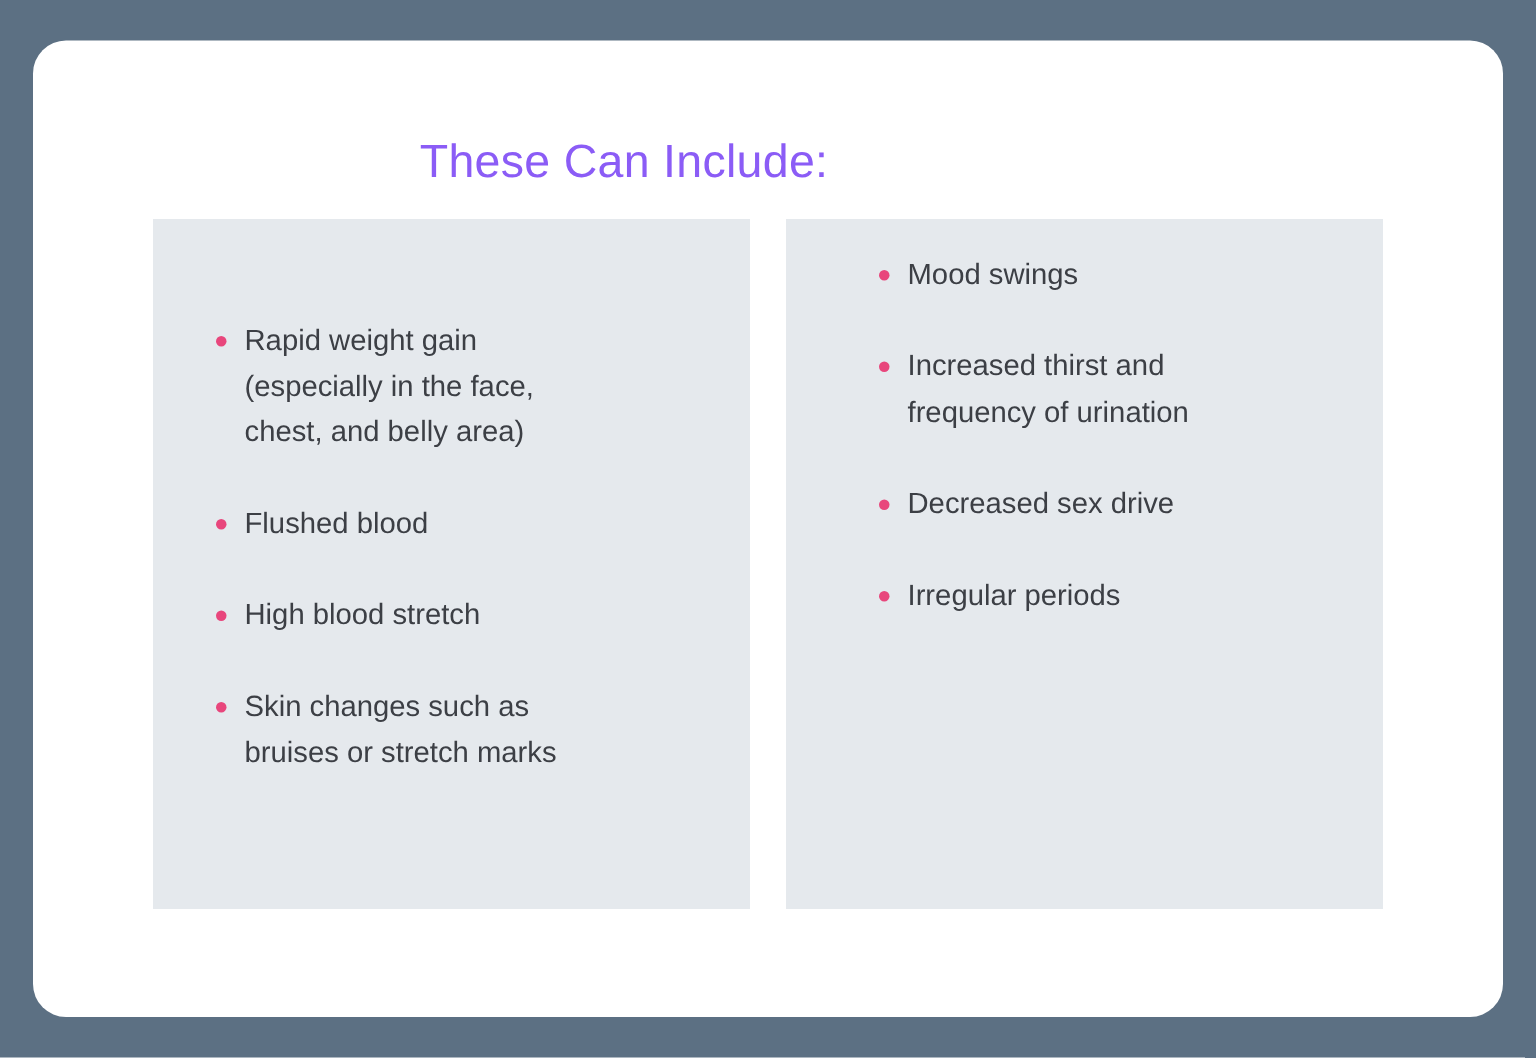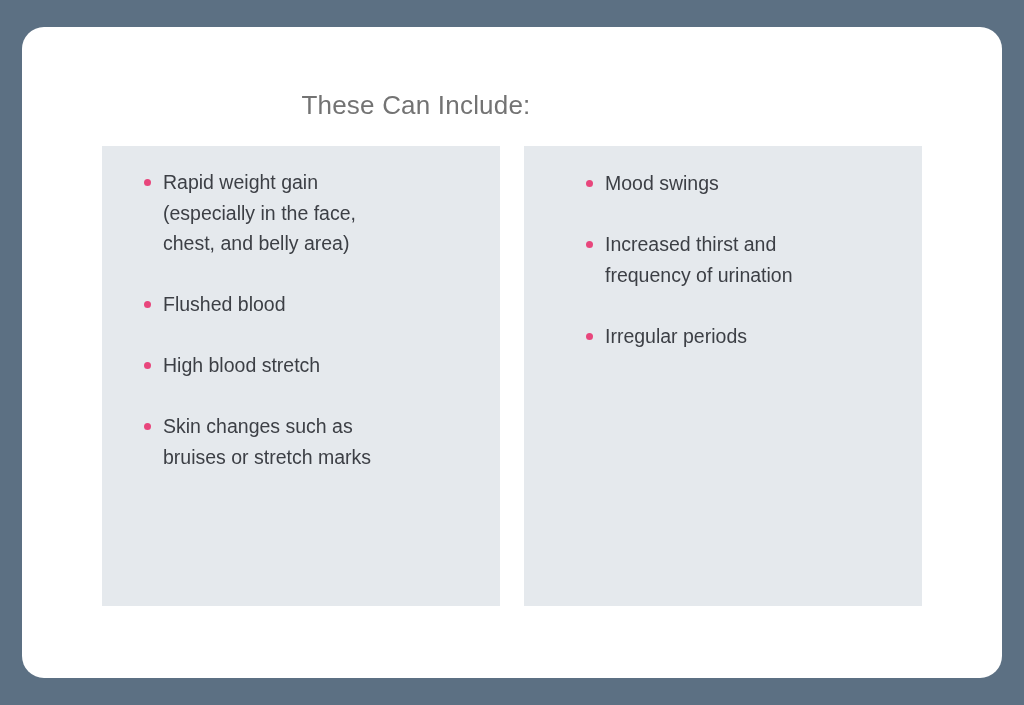--- a/index.html
+++ b/index.html
@@ -24,23 +24,23 @@
     border-radius: 22px;
     box-sizing: border-box;
   }
 
   .slide-title {
     position: absolute;
     left: 0;
     top: 63px;
     width: 788px;
     text-align: center;
-    font-size: 26px;
+    font-size: 31px;
     font-weight: 400;
-    color: #737373;
+    color: #8b5cf6;
     letter-spacing: 0.2px;
     white-space: nowrap;
   }
 
   .panels {
     position: absolute;
     left: 80px;
     top: 119px;
     width: 820px;
     height: 460px;
@@ -60,21 +60,21 @@
     list-style: none;
     margin: 0;
     padding: 0;
     position: absolute;
     top: 0;
     left: 0;
     right: 0;
   }
 
   .panel-left .panel-list {
-    padding: 21px 18px 0 42px;
+    padding: 66px 18px 0 42px;
   }
   .panel-right .panel-list {
     padding: 22px 18px 0 62px;
   }
 
   .list-item {
     position: relative;
     padding-left: 19px;
     font-size: 19.5px;
     line-height: 30.5px;
@@ -147,19 +147,23 @@
           <span class="bullet"></span>
           <span class="item-text">Mood swings</span>
         </li>
         <li class="list-item">
           <span class="bullet"></span>
           <span class="item-text">Increased thirst and
 frequency of urination</span>
         </li>
         <li class="list-item">
           <span class="bullet"></span>
+          <span class="item-text">Decreased sex drive</span>
+        </li>
+        <li class="list-item">
+          <span class="bullet"></span>
           <span class="item-text">Irregular periods</span>
         </li>
       </ul>
     </div>
 
   </div>
 </div>
 
 </body></html>

